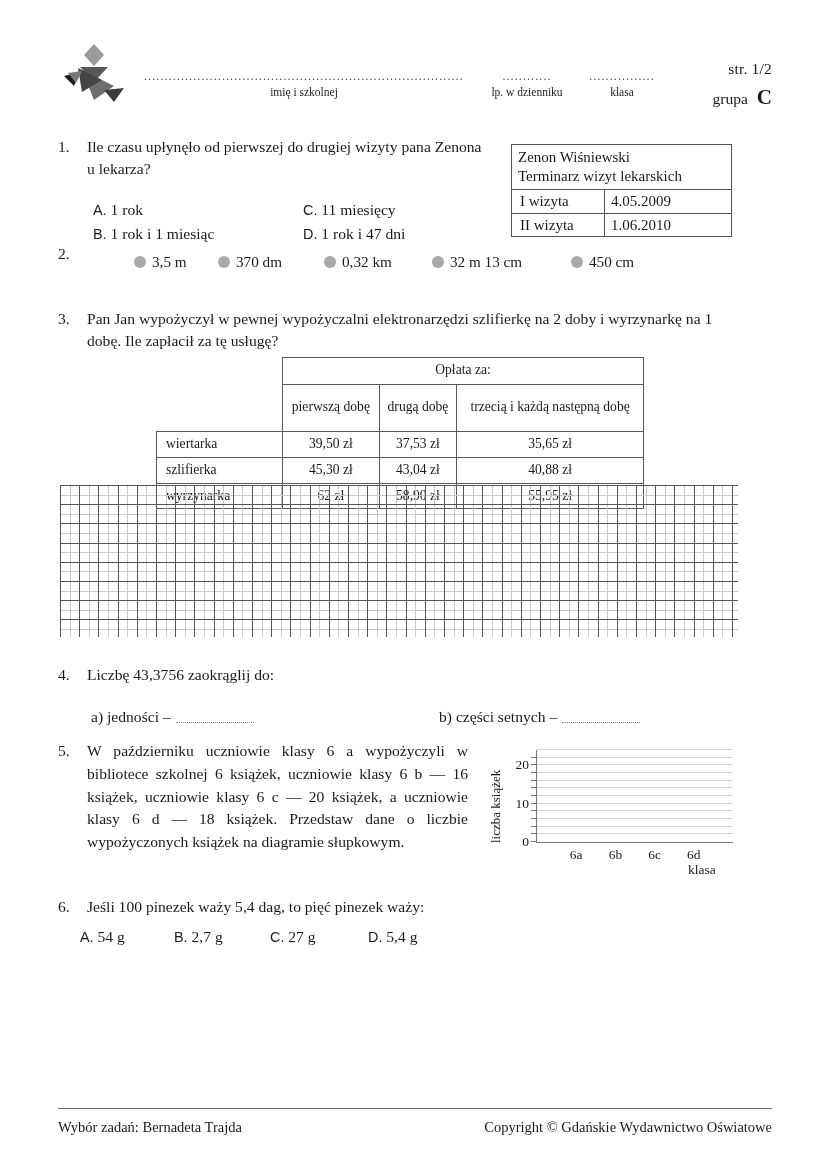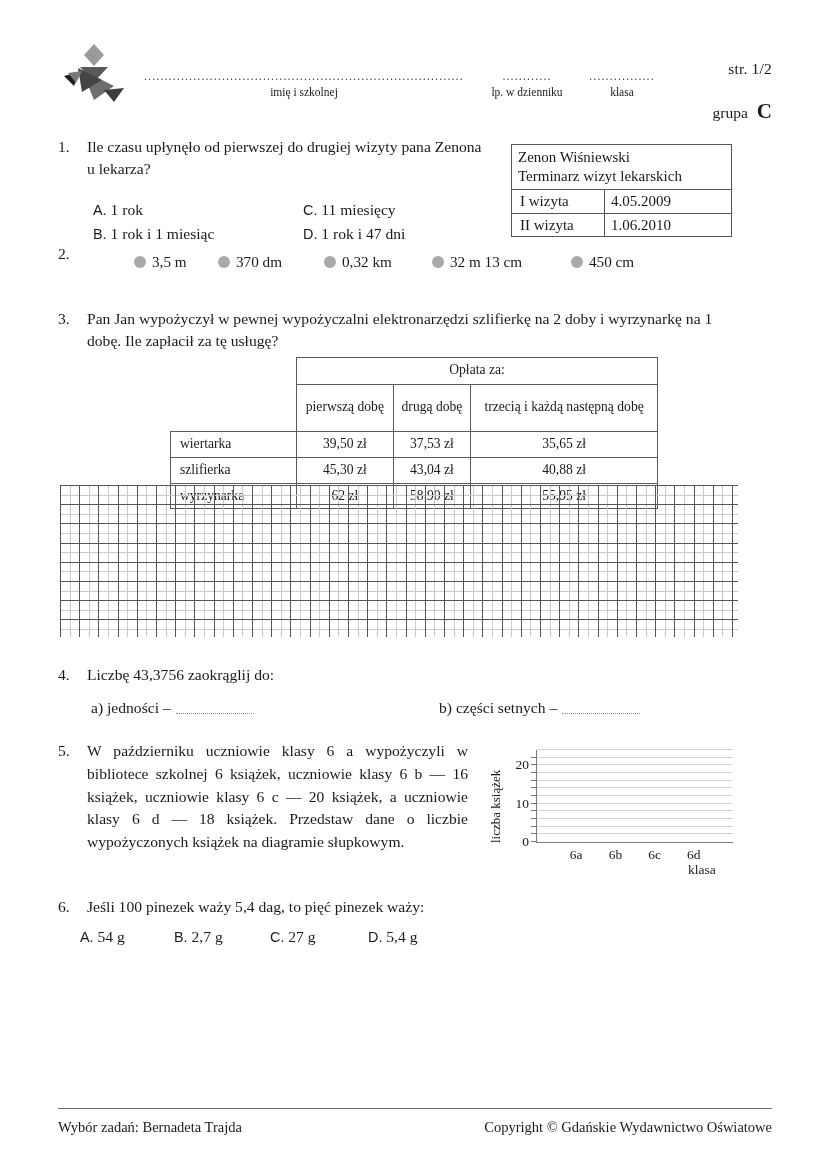--- a/index.html
+++ b/index.html
@@ -73,21 +73,21 @@
     right: 0px;
     top: 22px;
     width: 150px;
     text-align: right;
   }
   .hdr-right .str {
     font-size: 15.5px;
     letter-spacing: .2px;
   }
   .hdr-right .grupa-row {
-    margin-top: 21px;
+    margin-top: 7px;
     font-size: 15.5px;
     white-space: nowrap;
     text-align: right;
   }
   .hdr-right .grupa-letter {
     font-size: 21px;
     font-weight: bold;
     margin-left: 9px;
     letter-spacing: 0;
   }
@@ -176,21 +176,21 @@
     background: #a9a9a9;
     vertical-align: -1px;
     margin-right: 6px;
   }
 
   
   #q3 { left: 58px; top: 308px; width: 690px; }
 
   .tbl-fees {
     position: absolute;
-    left: 170px;
+    left: 156px;
     top: 357px;
     width: 488px;
     border-collapse: collapse;
     font-size: 13.6px;
     background: #fff;
   }
   .tbl-fees td, .tbl-fees th {
     border: 1px solid #5a5a5a;
     font-weight: normal;
     text-align: center;
@@ -218,21 +218,21 @@
       repeating-linear-gradient(to bottom, #555 0px, #555 1px, transparent 1px, transparent 19.2px),
       repeating-linear-gradient(to right, #c9c9c9 0px, #c9c9c9 1px, transparent 1px, transparent 9.6px),
       repeating-linear-gradient(to bottom, #c9c9c9 0px, #c9c9c9 1px, transparent 1px, transparent 9.6px);
   }
 
   
   #q4 { left: 58px; top: 664px; width: 690px; }
   .sub-row {
     position: relative;
     height: 26px;
-    margin-top: 11px;
+    margin-top: 20px;
   }
   .sub-item { position: absolute; top: 0; white-space: nowrap; }
   .sub-a { left: 4px; }
   .sub-b { left: 352px; }
   .blank {
     display: inline-block;
     width: 78px;
     border-bottom: 1.5px dotted #8a8a8a;
     height: 12px;
     margin-left: 5px;

